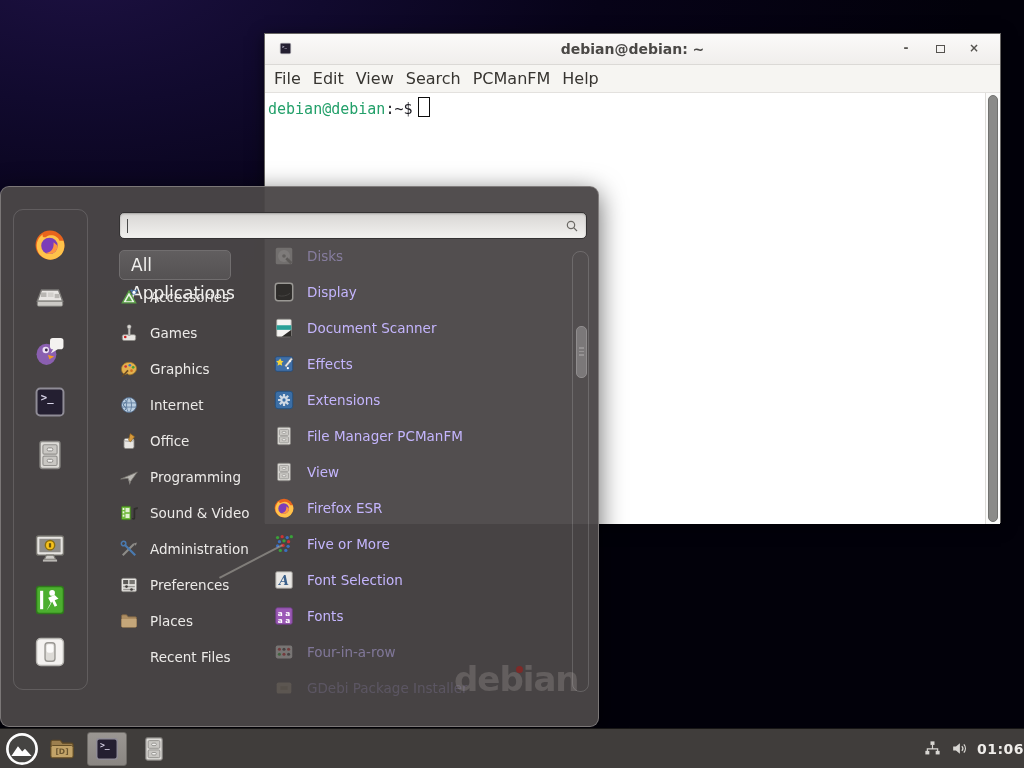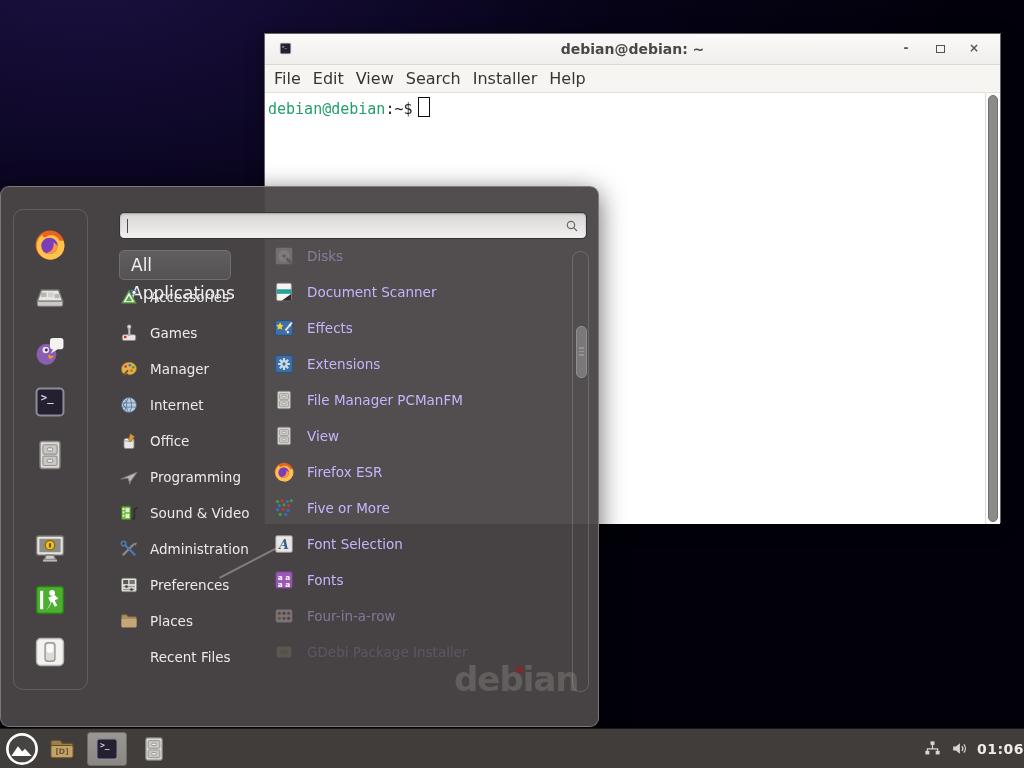--- a/index.html
+++ b/index.html
@@ -106,21 +106,21 @@
       <span class="title">debian@debian: ~</span>
       <span class="wbtn wbtn-min">-</span>
       <span class="wbtn wbtn-max"><i></i></span>
       <span class="wbtn wbtn-close">×</span>
     </div>
     <div class="menubar">
       <span>File</span>
       <span>Edit</span>
       <span>View</span>
       <span>Search</span>
-      <span>Installer</span>
+      <span>PCManFM</span>
       <span>Help</span>
     </div>
     <div class="term-body">
       <div class="prompt-line"><span class="p-user">debian@debian</span><span class="p-path">:~$</span><span class="cursor-box"></span></div>
       <div class="term-scroll">
         <div class="term-thumb"></div>
       </div>
     </div>
   </div>
 
@@ -242,21 +242,21 @@
           <span class="ic">
             <svg viewBox="0 0 24 24">
               <path d="M12 4c5 0 9 3.2 9 7.5S17 19 12.5 19c-1.6 0-1.2-1.4-2.6-1.4-1.2 0-1 1-2.9.6C4 17.5 3 15 3 12 3 7.5 7 4 12 4z" fill="#e3b04e" stroke="#9a7427"></path>
               <circle cx="8" cy="9" r="1.6" fill="#cc3333"></circle>
               <circle cx="13" cy="7.5" r="1.6" fill="#3a7ac0"></circle>
               <circle cx="17" cy="10" r="1.6" fill="#44a03a"></circle>
               <circle cx="15" cy="14" r="1.6" fill="#d07020"></circle>
               <path d="M3 21l7-8 1.6 1.4-7 7z" fill="#6b4a23"></path>
             </svg>
           </span>
-          <span class="lbl">Manager</span>
+          <span class="lbl">Graphics</span>
         </div>
         <div class="cat-item">
           <span class="ic">
             <svg viewBox="0 0 24 24">
               <circle cx="12" cy="12" r="9" fill="#b9cde0" stroke="#4a6484"></circle>
               <path d="M12 3c-4 2.5-4 15.5 0 18M12 3c4 2.5 4 15.5 0 18M3.5 9.5h17M3.5 14.5h17" stroke="#5b789a" fill="none"></path>
               <path d="M7 5.5c2.5 1.5 1.5 3.5-.5 4.3S5 13 7 14s1.5 3.8-.5 4.5" stroke="#4f6f91" fill="none" stroke-width="1.2"></path>
             </svg>
           </span>
           <span class="lbl">Internet</span>
@@ -339,20 +339,29 @@
     <div class="app-item faded">
           <span class="ic">
             <svg viewBox="0 0 24 24">
               <rect x="3" y="3" width="18" height="18" rx="2" fill="#9a9894"></rect>
               <circle cx="12" cy="12" r="6.5" fill="#b5b3af"></circle>
               <circle cx="12" cy="12" r="2" fill="#777571"></circle>
               <path d="M14.5 14.5l5.5 5.5" stroke="#6b6965" stroke-width="3"></path>
             </svg>
           </span>
           <span class="lbl">Disks</span>
+        </div>
+        <div class="app-item">
+          <span class="ic">
+            <svg viewBox="0 0 24 24">
+              <rect x="2.5" y="2.5" width="19" height="19" rx="3" fill="#2e2c2a" stroke="#9a9894" stroke-width="1.6"></rect>
+              <path d="M6 16c3.5 1 9 .5 12.5-2.5" stroke="#474543" fill="none"></path>
+            </svg>
+          </span>
+          <span class="lbl">Display</span>
         </div>
         <div class="app-item">
           <span class="ic">
             <svg viewBox="0 0 24 24">
               <rect x="4" y="2.5" width="16" height="19" rx="1.5" fill="#f5f4f2" stroke="#9a9894"></rect>
               <rect x="4" y="9" width="16" height="5" fill="#2aa198"></rect>
               <path d="M20 14v7.5H9.5z" fill="#2e2c2a"></path>
             </svg>
           </span>
           <span class="lbl">Document Scanner</span>

